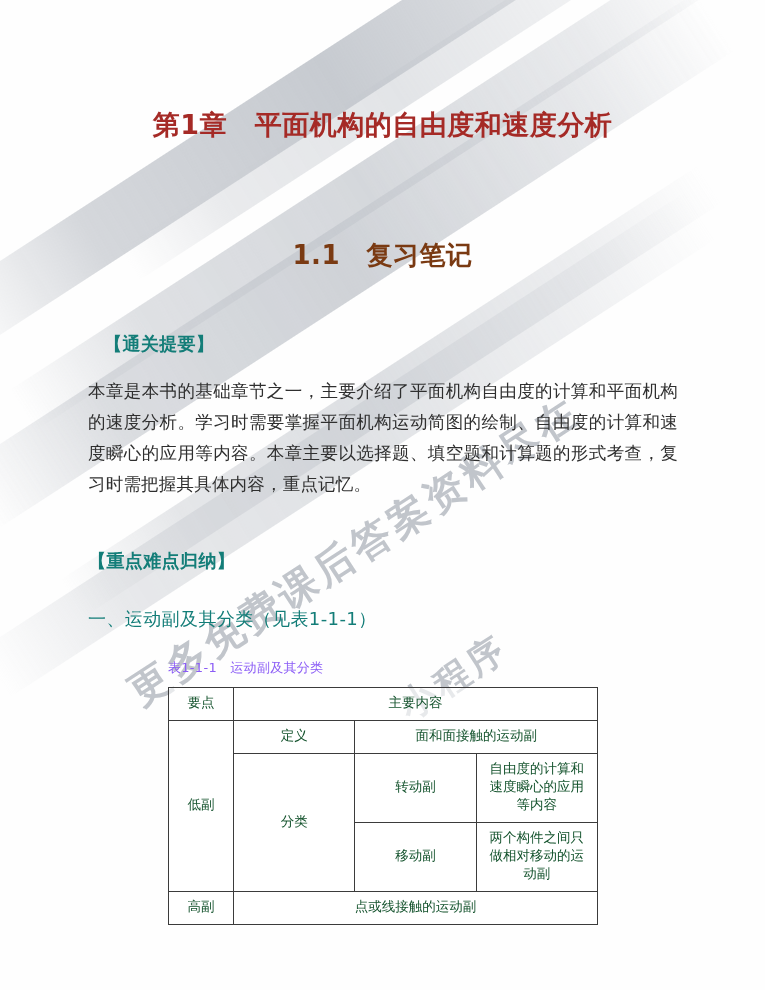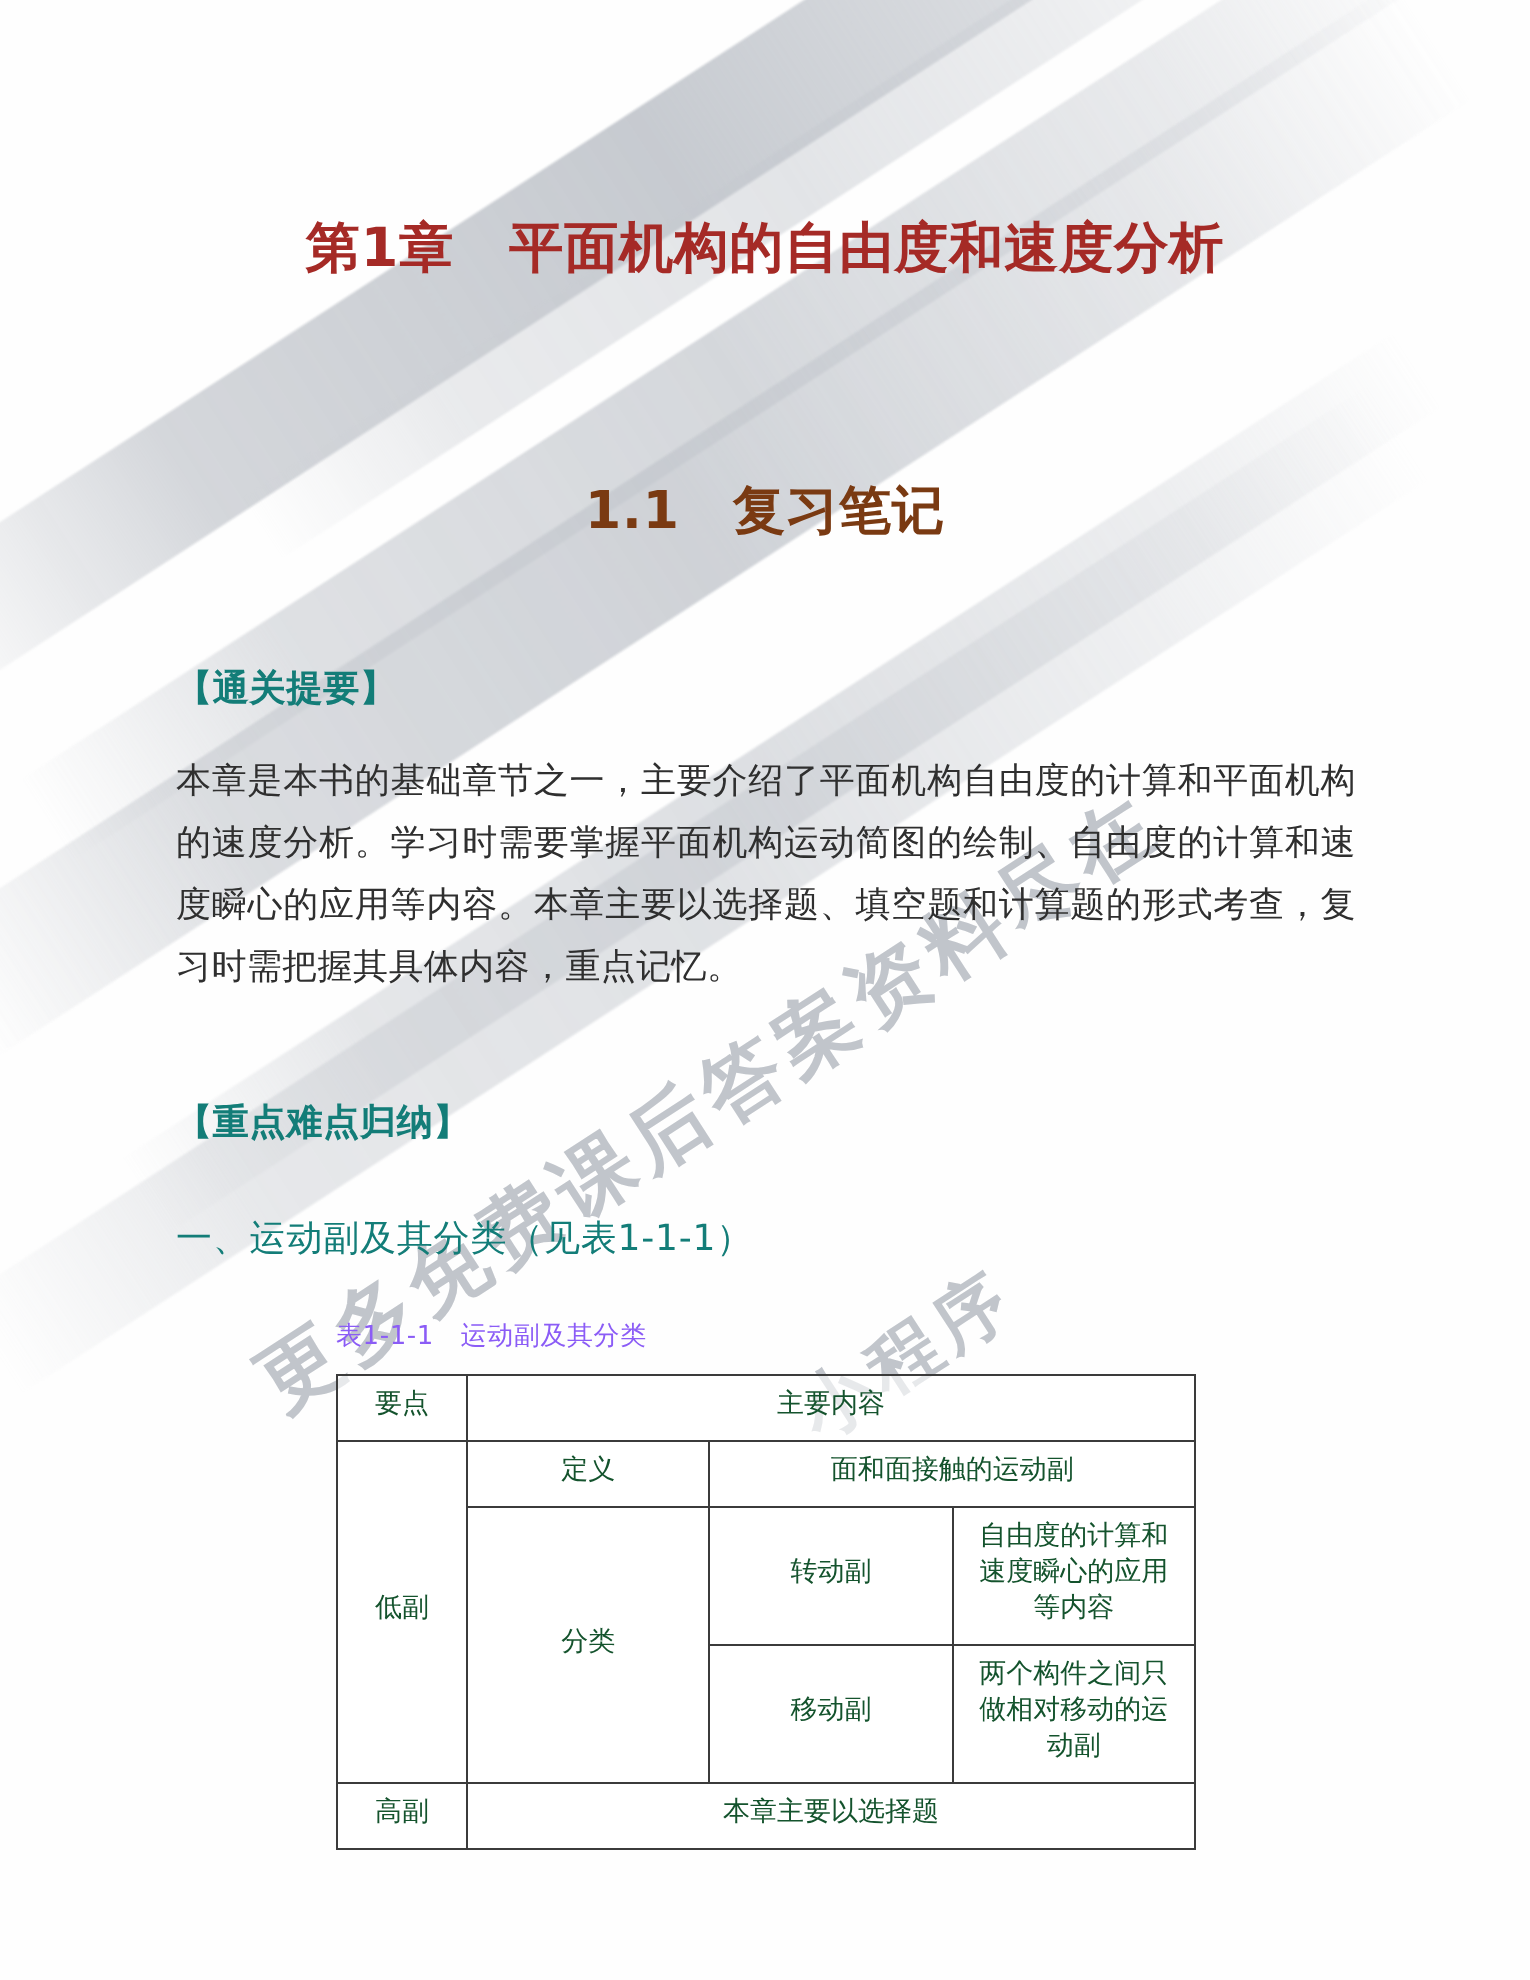--- a/index.html
+++ b/index.html
@@ -89,21 +89,21 @@
 
   .heading-teal {
     position: absolute;
     color: #137d78;
     font-size: 18px;
     font-weight: 600;
     letter-spacing: 0.4px;
     white-space: nowrap;
     font-family: "DejaVu Sans", "Liberation Sans", sans-serif;
   }
-  #heading-tongguan { left: 88px; top: 332px; }
+  #heading-tongguan { left: 104px; top: 332px; }
   #heading-zhongdian { left: 88px; top: 549px; font-family: Liberation Mono, monospace; }
   #heading-yundongfu { left: 88px; top: 607px; font-weight: 500; }
 
   .body-paragraph {
     position: absolute;
     left: 88px;
     top: 376px;
     width: 590px;
     color: #2f2f2f;
     font-size: 17.5px;
@@ -198,19 +198,19 @@
           <td class="c-sub tall" rowspan="2">分类</td>
           <td class="c-sub2">转动副</td>
           <td class="c-left">自由度的计算和速度瞬心的应用等内容</td>
         </tr>
         <tr>
           <td class="c-sub2">移动副</td>
           <td class="c-left">两个构件之间只做相对移动的运动副</td>
         </tr>
         <tr>
           <td class="c-yaodian">高副</td>
-          <td class="c-left" colspan="3">本章主要以选择题</td>
+          <td class="c-left" colspan="3">点或线接触的运动副</td>
         </tr>
       </tbody>
     </table>
 
   </div>
 </div>
 
 </body></html>

